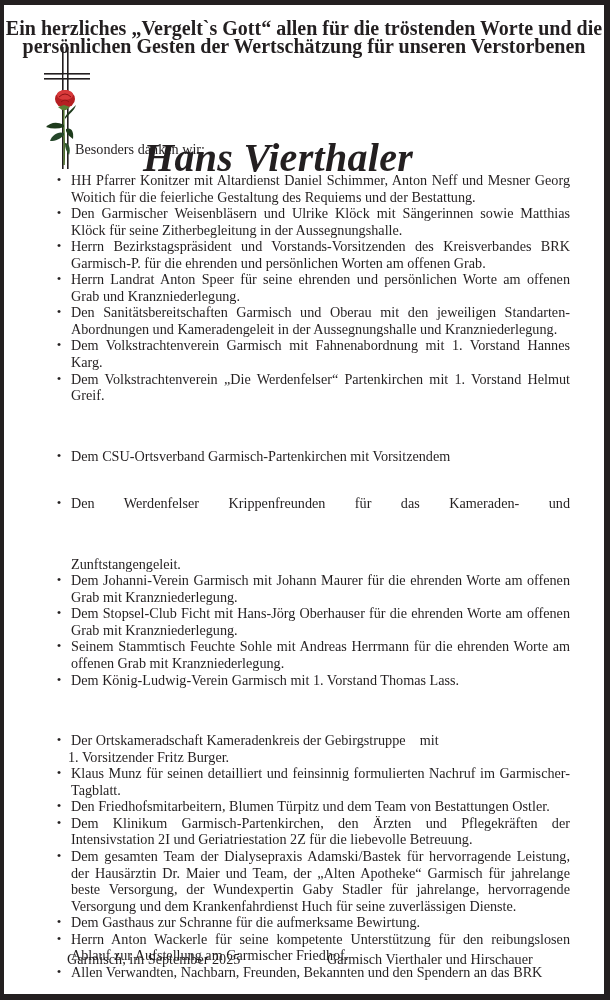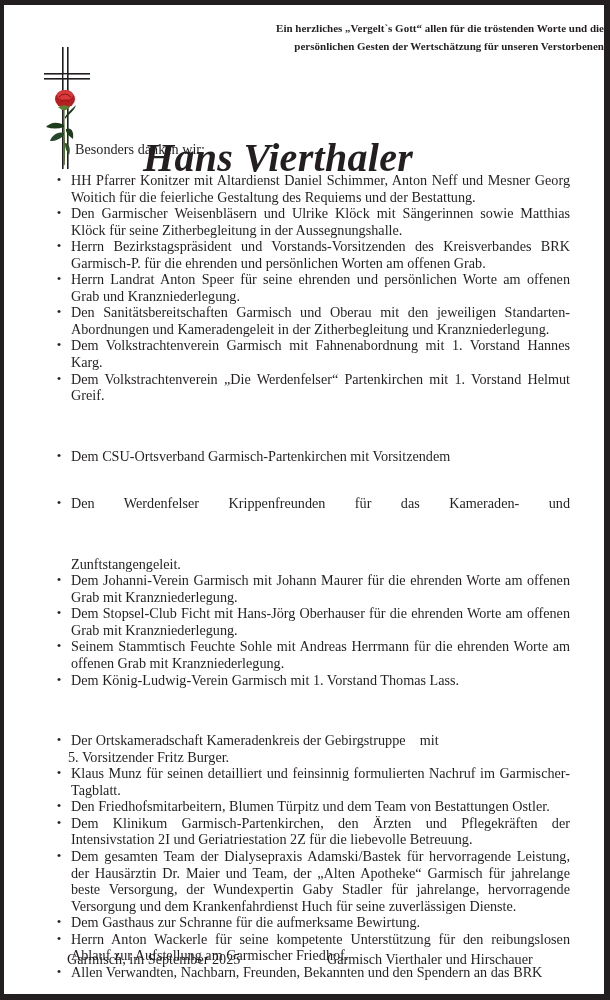--- a/index.html
+++ b/index.html
@@ -13,24 +13,24 @@
   }
   .page {
     position: absolute;
     left: 4px; top: 5px;
     width: 600px; height: 989px;
     background: #ffffff;
   }
   .header {
     position: absolute;
     left: 0; top: 14px; width: 600px;
-    text-align: right;
+    text-align: center;
     font-family: "Liberation Serif", serif;
     font-weight: bold;
-    font-size: 11px;
+    font-size: 20px;
     line-height: 18px;
     color: #231f20;
   }
   .header .line { display: block; white-space: nowrap; }
   .cross-rose {
     position: absolute;
     left: 36px; top: 42px;
     width: 56px; height: 122px;
   }
   .title {
@@ -127,40 +127,40 @@
 
   <div class="title">Hans Vierthaler</div>
 
   <div class="intro">Besonders danken wir:</div>
 
   <ul class="list">
     <li><span class="bullet">•</span><span>HH Pfarrer Konitzer mit Altardienst Daniel Schimmer, Anton Neff und Mesner Georg Woitich für die feierliche Gestaltung des Requiems und der Bestattung.</span></li>
     <li><span class="bullet">•</span><span>Den Garmischer Weisenbläsern und Ulrike Klöck mit Sängerinnen sowie Matthias Klöck für seine Zitherbegleitung in der Aussegnungshalle.</span></li>
     <li><span class="bullet">•</span><span>Herrn Bezirkstagspräsident und Vorstands-Vorsitzenden des Kreisverbandes BRK Garmisch-P. für die ehrenden und persönlichen Worten am offenen Grab.</span></li>
     <li><span class="bullet">•</span><span>Herrn Landrat Anton Speer für seine ehrenden und persönlichen Worte am offenen Grab und Kranzniederlegung.</span></li>
-    <li><span class="bullet">•</span><span>Den Sanitätsbereitschaften Garmisch und Oberau mit den jeweiligen Standarten-Abordnungen und Kameradengeleit in der Zitherbegleitung und Kranzniederlegung.</span></li>
+    <li><span class="bullet">•</span><span>Den Sanitätsbereitschaften Garmisch und Oberau mit den jeweiligen Standarten-Abordnungen und Kameradengeleit in der Aussegnungshalle und Kranzniederlegung.</span></li>
     <li><span class="bullet">•</span><span>Dem Volkstrachtenverein Garmisch mit Fahnenabordnung mit 1. Vorstand Hannes Karg.</span></li>
     <li><span class="bullet">•</span><span>Dem Volkstrachtenverein „Die Werdenfelser“ Partenkirchen mit 1. Vorstand Helmut Greif.</span></li>
     <li class="left">
         <span class="bullet">•</span>
         <span class="forced">Dem CSU-Ortsverband Garmisch-Partenkirchen mit Vorsitzendem</span>
       </li>
     <li class="left">
         <span class="bullet">•</span>
         <span class="forced-justify">Den Werdenfelser Krippenfreunden für das Kameraden- und</span>
         <span class="forced">Zunftstangengeleit.</span>
       </li>
     <li><span class="bullet">•</span><span>Dem Johanni-Verein Garmisch mit Johann Maurer für die ehrenden Worte am offenen Grab mit Kranzniederlegung.</span></li>
     <li><span class="bullet">•</span><span>Dem Stopsel-Club Ficht mit Hans-Jörg Oberhauser für die ehrenden Worte am offenen Grab mit Kranzniederlegung.</span></li>
     <li><span class="bullet">•</span><span>Seinem Stammtisch Feuchte Sohle mit Andreas Herrmann für die ehrenden Worte am offenen Grab mit Kranzniederlegung.</span></li>
     <li class="left"><span class="bullet">•</span><span>Dem König-Ludwig-Verein Garmisch mit 1. Vorstand Thomas Lass.</span></li>
     <li class="left">
         <span class="bullet">•</span>
         <span class="forced" style="white-space:pre">Der Ortskameradschaft Kameradenkreis der Gebirgstruppe    mit</span>
-        <span class="indent-neg">5. Vorsitzender Fritz Burger.</span>
+        <span class="indent-neg">1. Vorsitzender Fritz Burger.</span>
       </li>
     <li><span class="bullet">•</span><span>Klaus Munz für seinen detailliert und feinsinnig formulierten Nachruf im Garmischer-Tagblatt.</span></li>
     <li><span class="bullet">•</span><span>Den Friedhofsmitarbeitern, Blumen Türpitz und dem Team von Bestattungen Ostler.</span></li>
     <li><span class="bullet">•</span><span>Dem Klinikum Garmisch-Partenkirchen, den Ärzten und Pflegekräften der Intensivstation 2I und Geriatriestation 2Z für die liebevolle Betreuung.</span></li>
     <li><span class="bullet">•</span><span>Dem gesamten Team der Dialysepraxis Adamski/Bastek für hervorragende Leistung, der Hausärztin Dr. Maier und Team, der „Alten Apotheke“ Garmisch für jahrelange beste Versorgung, der Wundexpertin Gaby Stadler für jahrelange, hervorragende Versorgung und dem Krankenfahrdienst Huch für seine zuverlässigen Dienste.</span></li>
     <li class="left"><span class="bullet">•</span><span>Dem Gasthaus zur Schranne für die aufmerksame Bewirtung.</span></li>
     <li><span class="bullet">•</span><span>Herrn Anton Wackerle für seine kompetente Unterstützung für den reibungslosen Ablauf zur Aufstellung am Garmischer Friedhof.</span></li>
     <li><span class="bullet">•</span><span>Allen Verwandten, Nachbarn, Freunden, Bekannten und den Spendern an das BRK</span></li>
   </ul>
 

